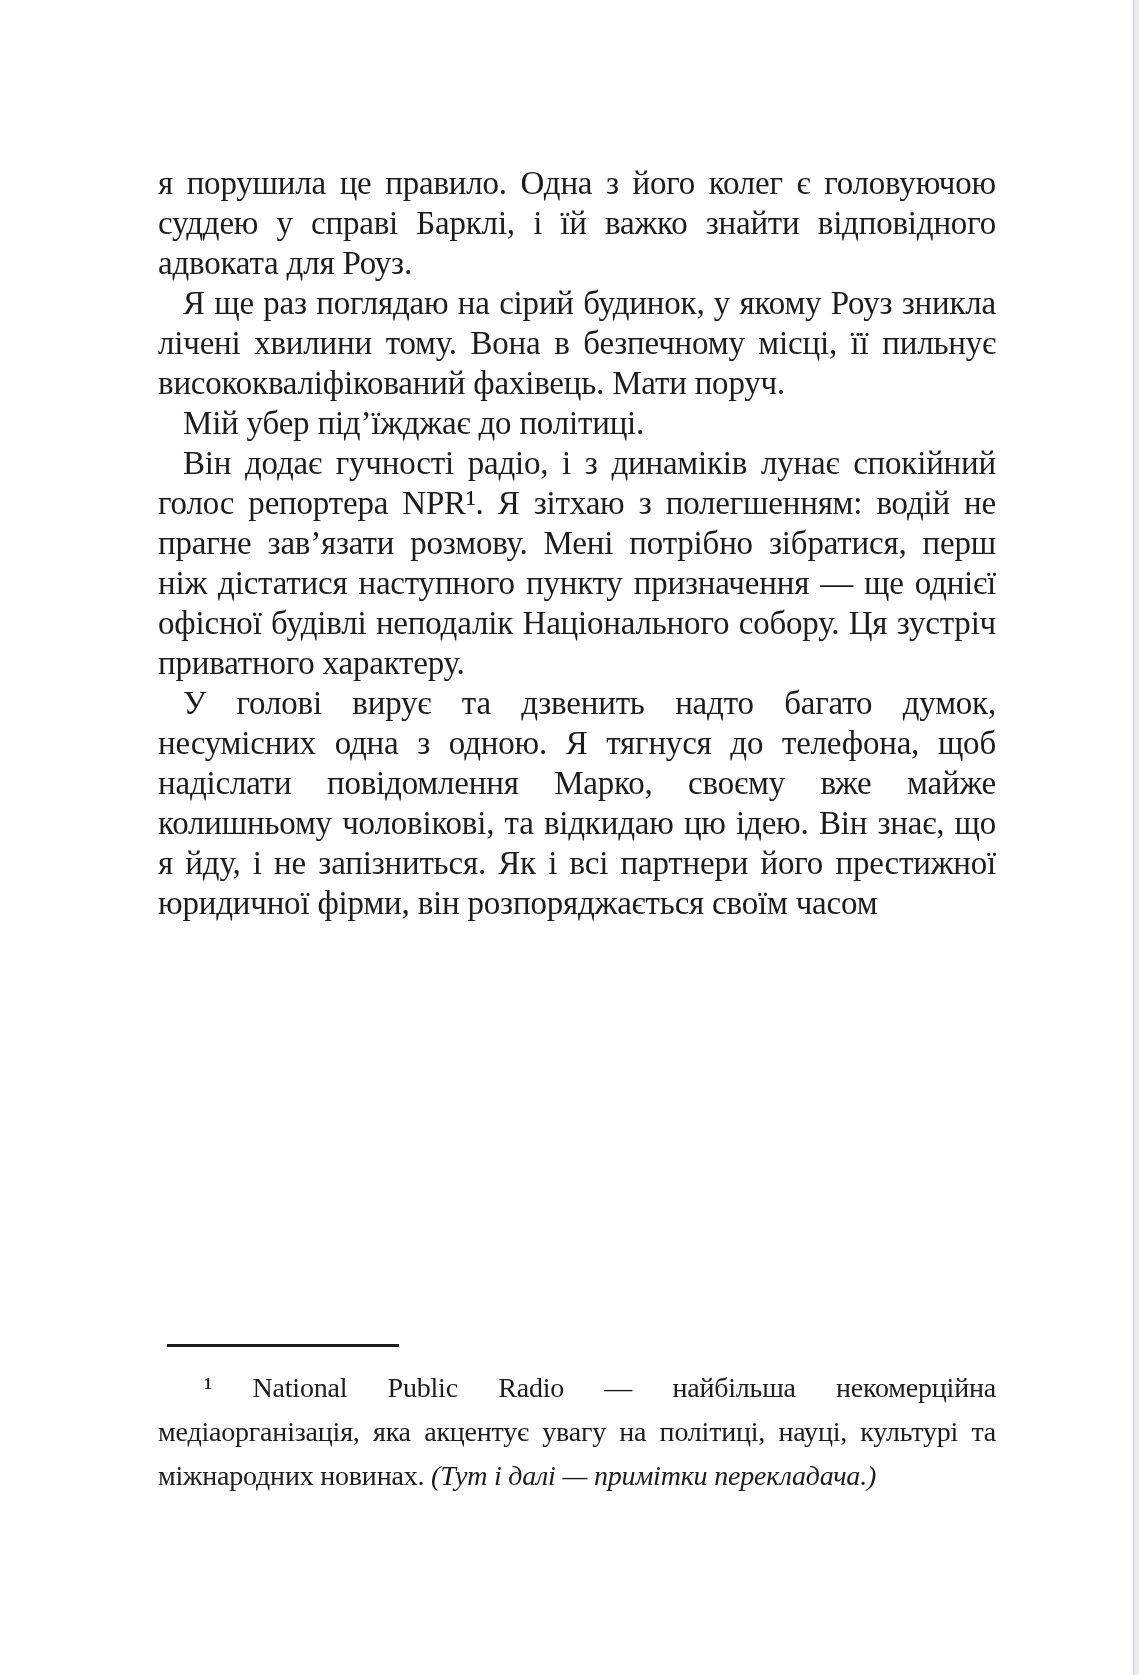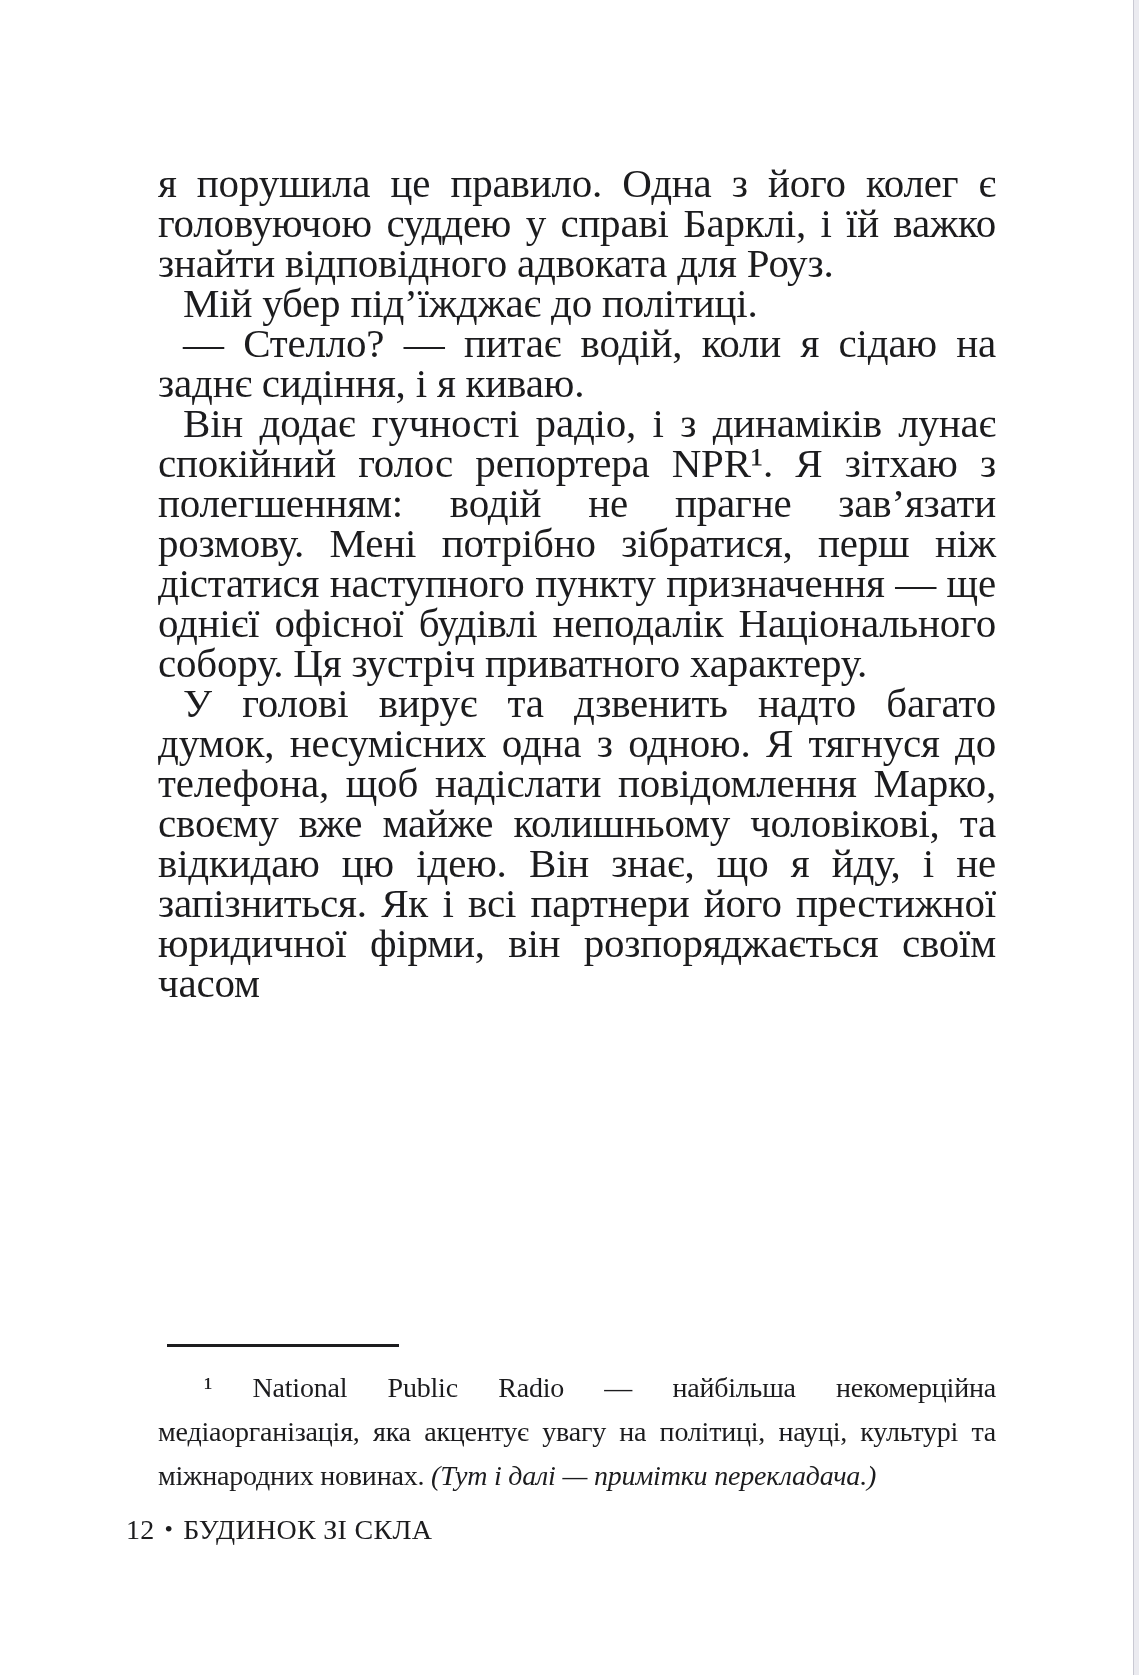--- a/index.html
+++ b/index.html
@@ -31,21 +31,21 @@
     border-left: 1px solid #c9c9d3;
   }
   .body-text {
     position: absolute;
     left: 158px;
     top: 163px;
     width: 838px;
   }
   .body-text p {
     margin: 0;
-    font-size: 41px;
+    font-size: 33px;
     line-height: 40px;
     text-align: justify;
     letter-spacing: -0.2px;
     color: #1c1c1e;
   }
   .body-text p.indent {
     text-indent: 25px;
   }
   .footnote-rule {
     position: absolute;
@@ -93,29 +93,28 @@
     vertical-align: 2px;
   }
 </style>
 </head>
 <body>
 
 <div class="page">
 
   <div class="body-text">
     <p class="no-indent">я порушила це правило. Одна з його колег є головуючою суддею у справі Барклі, і їй важко знайти відповідного адвоката для Роуз.</p>
+    <p class="indent">Я ще раз поглядаю на сірий будинок, у якому Роуз зникла лічені хвилини тому. Вона в безпечному місці, її пильнує висококваліфікований фахівець. Мати поруч.</p>
     <p class="indent">Мій убер під’їжджає до політиці.</p>
-    <p class="indent">— Стелло? — питає водій, коли я сідаю на заднє сидіння, і я киваю.</p>
     <p class="indent">Він додає гучності радіо, і з динаміків лунає спокійний голос репортера NPR¹. Я зітхаю з полегшенням: водій не прагне зав’язати розмову. Мені потрібно зібратися, перш ніж дістатися наступного пункту призначення — ще однієї офісної будівлі неподалік Національного собору. Ця зустріч приватного характеру.</p>
     <p class="indent">У голові вирує та дзвенить надто багато думок, несумісних одна з одною. Я тягнуся до телефона, щоб надіслати повідомлення Марко, своєму вже майже колишньому чоловікові, та відкидаю цю ідею. Він знає, що я йду, і не запізниться. Як і всі партнери його престижної юридичної фірми, він розпоряджається своїм часом</p>
   </div>
 
   <div class="footnote-rule"></div>
 
   <div class="footnote">
     <p><span class="fn-marker">¹ </span><span>National Public Radio — найбільша некомерційна медіаорганізація, яка акцентує увагу на політиці, науці, культурі та міжнародних новинах. </span><span class="fn-italic">(Тут і далі — примітки перекладача.)</span></p>
   </div>
 
-  <div class="running-footer"><span>12</span><span class="sep">•</span><span>БУДИНОК ЗІ СКЛА</span></div>
 
   <div class="right-edge"></div>
 
 </div>
 
 </body></html>

